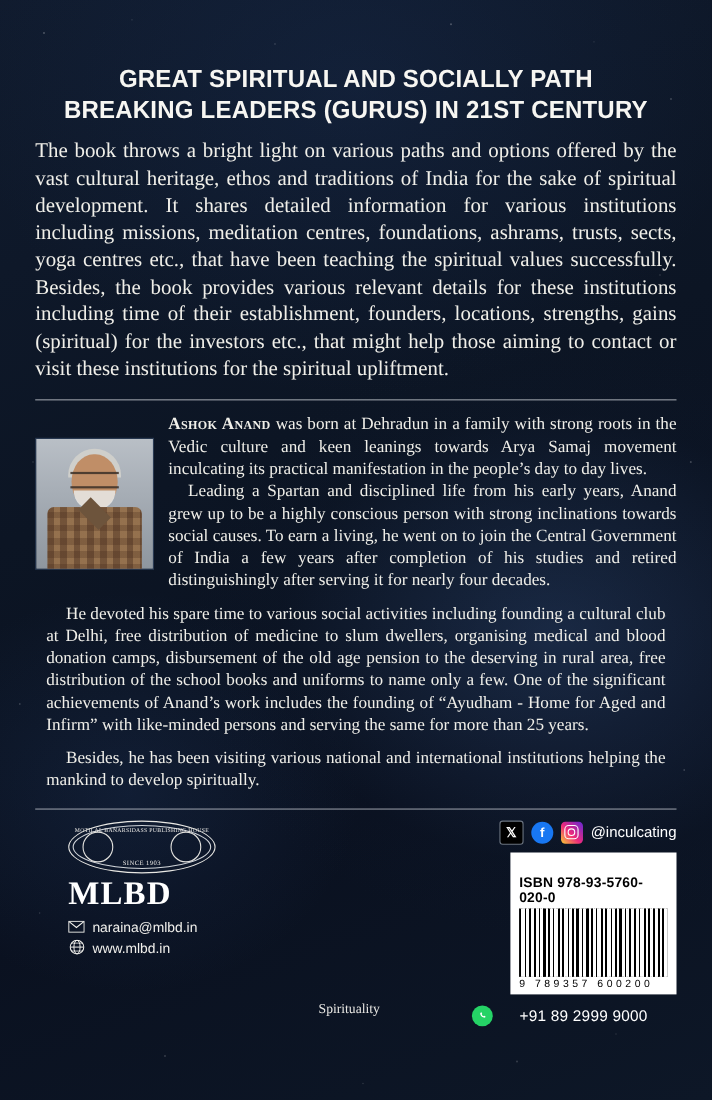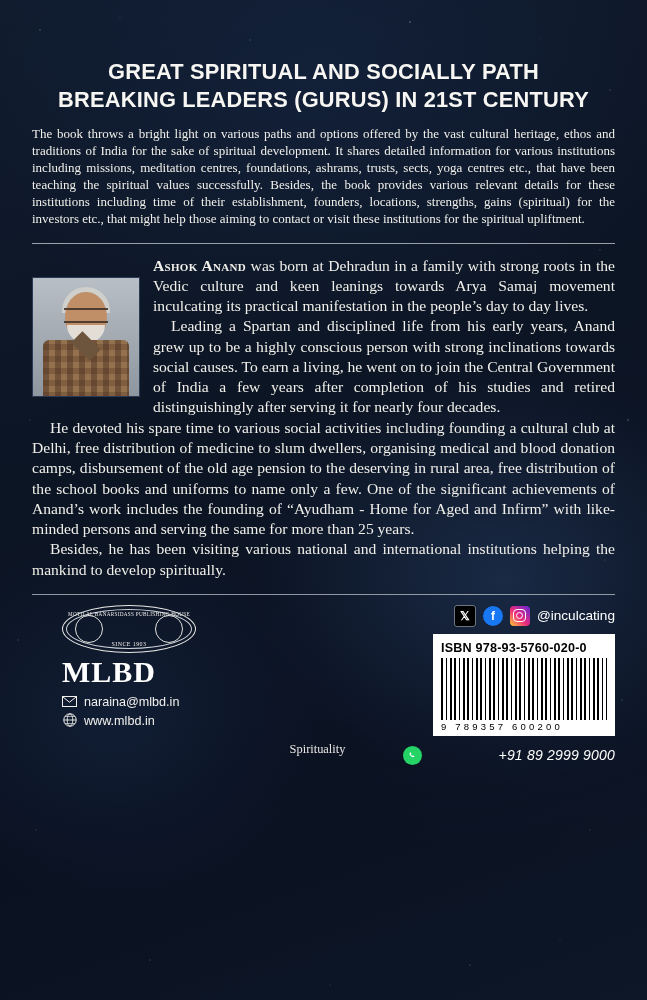--- a/index.html
+++ b/index.html
@@ -42,21 +42,21 @@
     font-family: "Liberation Sans", sans-serif;
     font-weight: bold;
     font-size: 22.5px;
     line-height: 1.25;
     letter-spacing: 0.2px;
     color: #f7f6f2;
     margin: 0 14px 12px 14px;
     transform: scaleX(0.97);
   }
   .blurb {
-    font-size: 13px;
+    font-size: 19px;
     line-height: 1.30;
     text-align: justify;
     margin: 0 10px;
     color: #f0efe9;
   }
   .rule {
     height: 1px;
     background: #c9cdd4;
     opacity: 0.75;
     margin: 15px 10px 12px 10px;
@@ -142,21 +142,21 @@
     font-weight: bold;
     letter-spacing: 0.3px;
   }
   .bio-rest {
     margin: 0 10px;
     font-size: 15.6px;
     line-height: 1.30;
     text-align: justify;
     color: #f0efe9;
   }
-  .bio-rest p { margin: 0; text-indent: 18px; }
+  .bio-rest p { margin: 10px; text-indent: 18px; }
   .rule2 {
     height: 1px;
     background: #c9cdd4;
     opacity: 0.7;
     margin: 14px 10px 10px 10px;
   }
   .footer {
     position: relative;
     z-index: 2;
     margin: 0 10px;
@@ -282,22 +282,22 @@
     border-radius: 50%;
   }
   .handle {
     font-family: "Liberation Sans", sans-serif;
     font-size: 13.6px;
     color: #ffffff;
   }
   .isbn-box {
     background: #fff;
     color: #000;
-    padding: 7px 8px 4px 8px;
-    width: 182px;
+    padding: 20px 8px 4px 8px;
+    width: 151px;
     margin-left: auto;
     box-sizing: border-box;
   }
   .isbn-text {
     font-family: "Liberation Sans", sans-serif;
     font-weight: bold;
     font-size: 12.6px;
     letter-spacing: 0.2px;
     margin-bottom: 3px;
   }
@@ -318,24 +318,23 @@
   .barcode-digits {
     font-family: "Liberation Sans", sans-serif;
     font-size: 9.5px;
     letter-spacing: 3.2px;
     color: #000;
     margin-top: 1px;
   }
   .wa-line {
     display: flex;
     align-items: center;
-    justify-content: space-between;
+    justify-content: center;
     gap: 24px;
     margin-top: 10px;
-    font-style: italic;
   }
   .wa {
     width: 19px; height: 19px;
     border-radius: 50%;
     background: #25D366;
     display: inline-flex;
     align-items: center;
     justify-content: center;
   }
   .wa-num {

